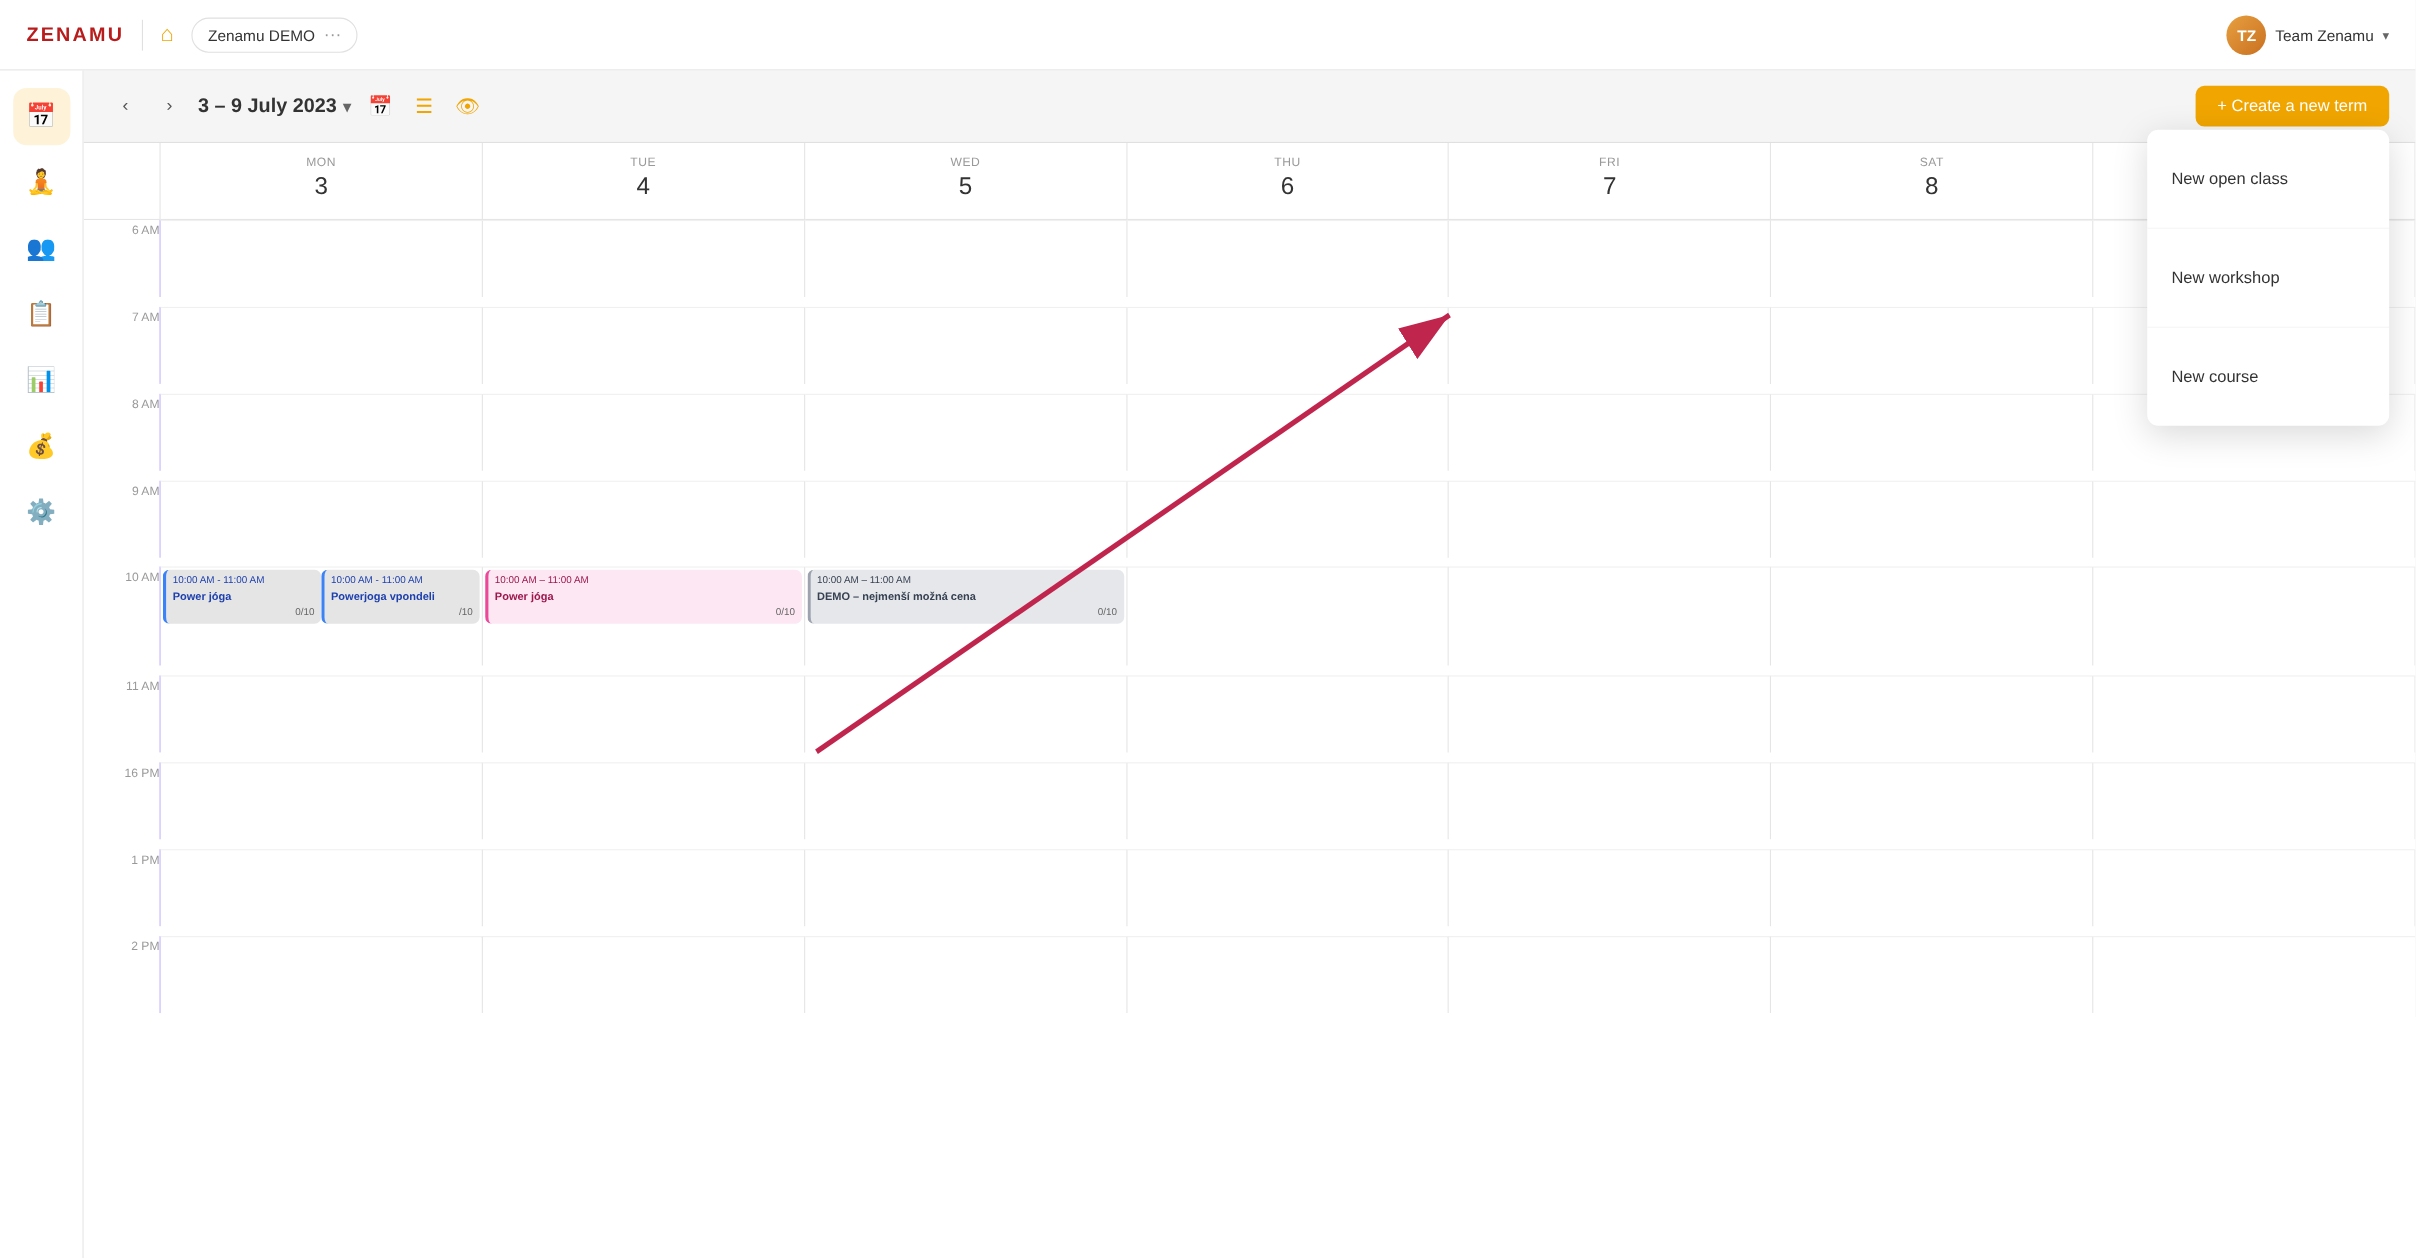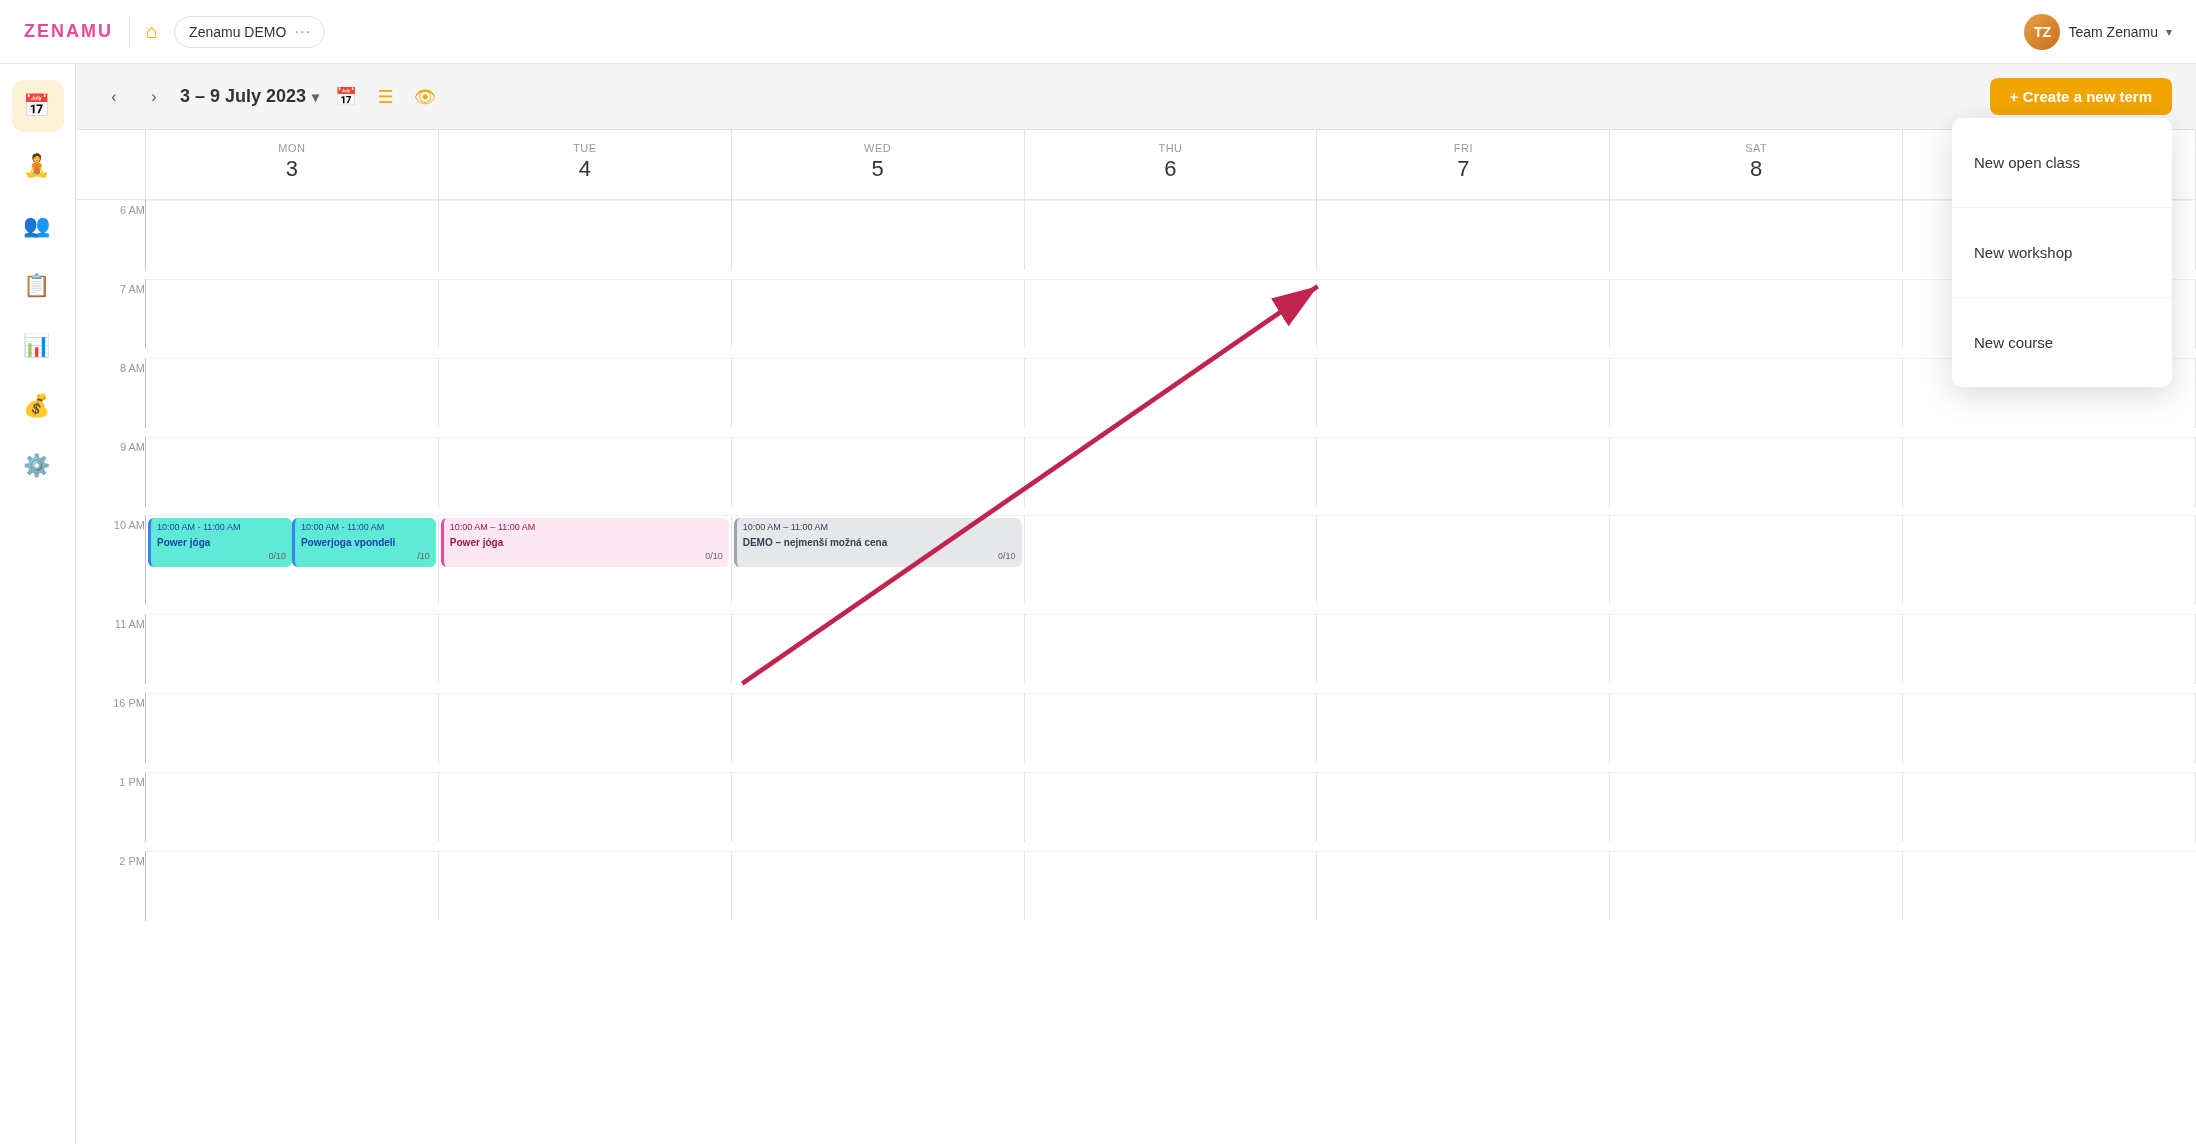--- a/index.html
+++ b/index.html
@@ -13,21 +13,21 @@
       display: flex;
       align-items: center;
       padding: 0 24px;
       gap: 16px;
       position: relative;
       z-index: 100;
     }
     .logo {
       font-weight: 800;
       font-size: 18px;
-      color: #ec4899;
+      color: #b91c1c;
       letter-spacing: 2px;
     }
     .nav-divider {
       width: 1px;
       height: 28px;
       background: #e0e0e0;
     }
     .home-icon {
       font-size: 20px;
       color: #f0a500;
@@ -154,21 +154,21 @@
       padding: 4px;
     }
     .toolbar-spacer { flex: 1; }
     .create-btn {
       background: #f0a500;
       color: #fff;
       border: none;
       border-radius: 8px;
       padding: 10px 20px;
       font-size: 15px;
-      font-weight: 700;
+      font-weight: 400;
       cursor: pointer;
       display: flex;
       align-items: center;
       gap: 6px;
     }
 
     
     .calendar-container {
       flex: 1;
       overflow-y: auto;
@@ -226,21 +226,21 @@
       left: 2px;
       right: 2px;
       border-radius: 6px;
       padding: 4px 6px;
       font-size: 10px;
       line-height: 1.3;
       cursor: pointer;
       z-index: 2;
     }
     .event-blue {
-      background: #5eead4;
+      background: #e5e5e5;
       color: #1e40af;
       border-left: 3px solid #3b82f6;
     }
     .event-pink {
       background: #fce7f3;
       color: #9d174d;
       border-left: 3px solid #ec4899;
     }
     .event-gray {
       background: #e5e7eb;

